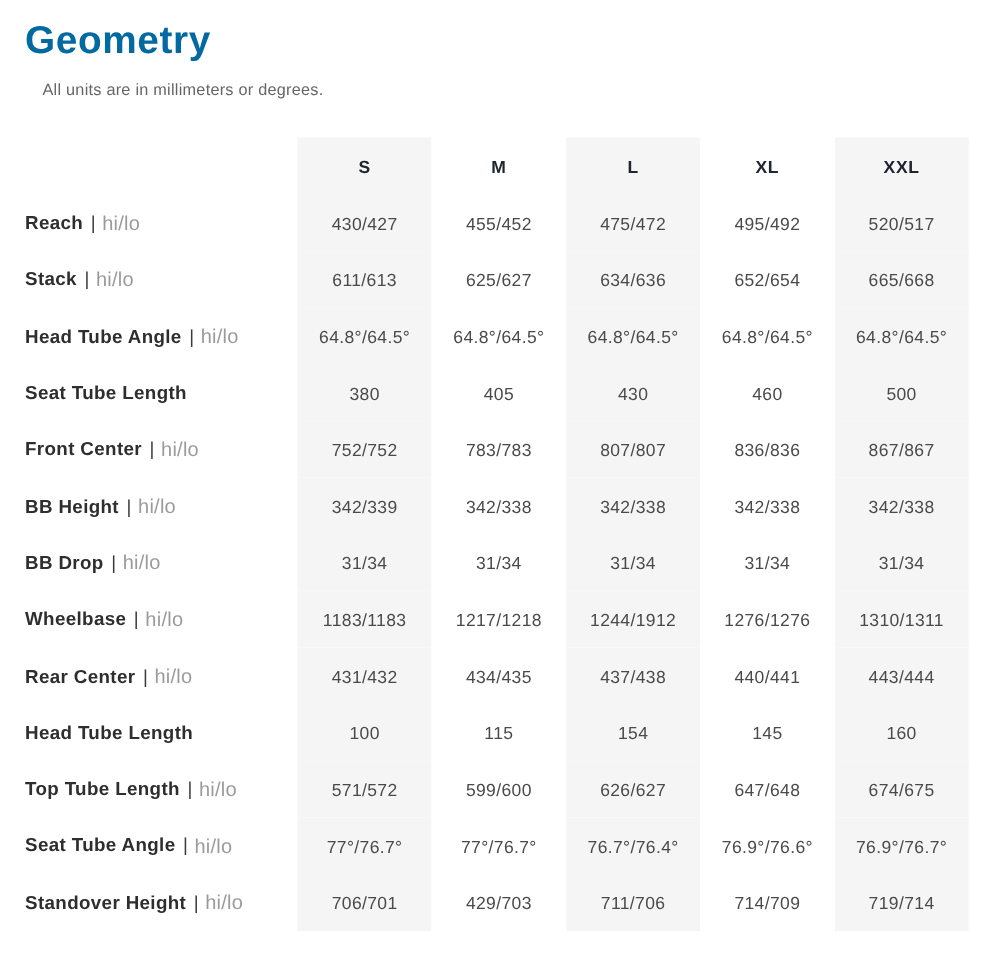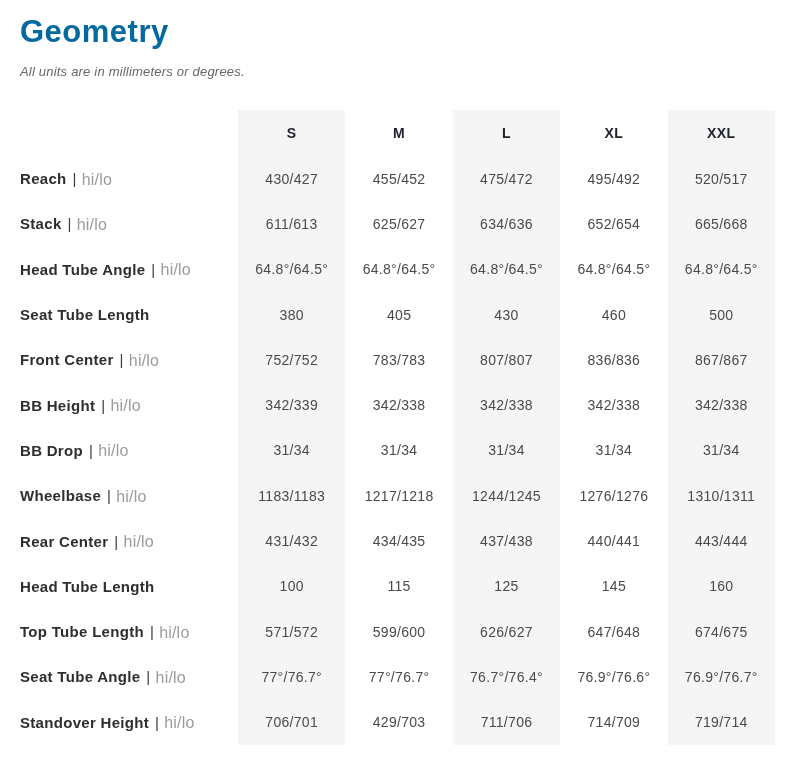--- a/index.html
+++ b/index.html
@@ -14,23 +14,23 @@
   .page-title {
     font-size: 31px;
     font-weight: 700;
     color: #0369a1;
     letter-spacing: 0.5px;
     line-height: 36px;
   }
   .page-subtitle {
     margin-top: 14px;
     font-size: 13px;
-    font-style: italic;
     color: #666666;
     letter-spacing: 0.2px;
+    margin-left: 14px;
   }
 
   .geo-table {
     margin-top: 31px;
     display: grid;
     grid-template-columns: 218px repeat(5, 107.4px);
     width: 755px;
   }
   .cell {
     display: flex;
@@ -156,39 +156,39 @@
       <div class="cell value-cell shaded">31/34</div>
       <div class="cell value-cell">31/34</div>
       <div class="cell value-cell shaded">31/34</div>
       <div class="cell label-cell">
         <span class="lbl">Wheelbase</span>
         <span class="sep">|</span>
         <span class="suffix">hi/lo</span>
       </div>
       <div class="cell value-cell shaded">1183/1183</div>
       <div class="cell value-cell">1217/1218</div>
-      <div class="cell value-cell shaded">1244/1245</div>
+      <div class="cell value-cell shaded">1244/1912</div>
       <div class="cell value-cell">1276/1276</div>
       <div class="cell value-cell shaded">1310/1311</div>
       <div class="cell label-cell">
         <span class="lbl">Rear Center</span>
         <span class="sep">|</span>
         <span class="suffix">hi/lo</span>
       </div>
       <div class="cell value-cell shaded">431/432</div>
       <div class="cell value-cell">434/435</div>
       <div class="cell value-cell shaded">437/438</div>
       <div class="cell value-cell">440/441</div>
       <div class="cell value-cell shaded">443/444</div>
       <div class="cell label-cell">
         <span class="lbl">Head Tube Length</span>
       </div>
       <div class="cell value-cell shaded">100</div>
       <div class="cell value-cell">115</div>
-      <div class="cell value-cell shaded">125</div>
+      <div class="cell value-cell shaded">154</div>
       <div class="cell value-cell">145</div>
       <div class="cell value-cell shaded">160</div>
       <div class="cell label-cell">
         <span class="lbl">Top Tube Length</span>
         <span class="sep">|</span>
         <span class="suffix">hi/lo</span>
       </div>
       <div class="cell value-cell shaded">571/572</div>
       <div class="cell value-cell">599/600</div>
       <div class="cell value-cell shaded">626/627</div>

